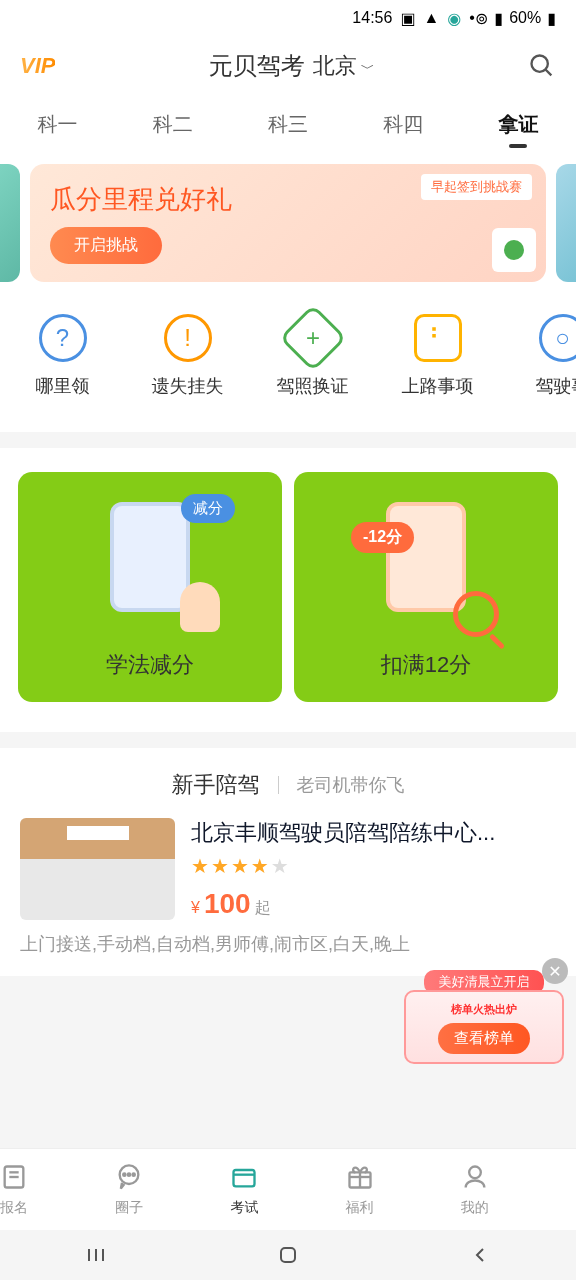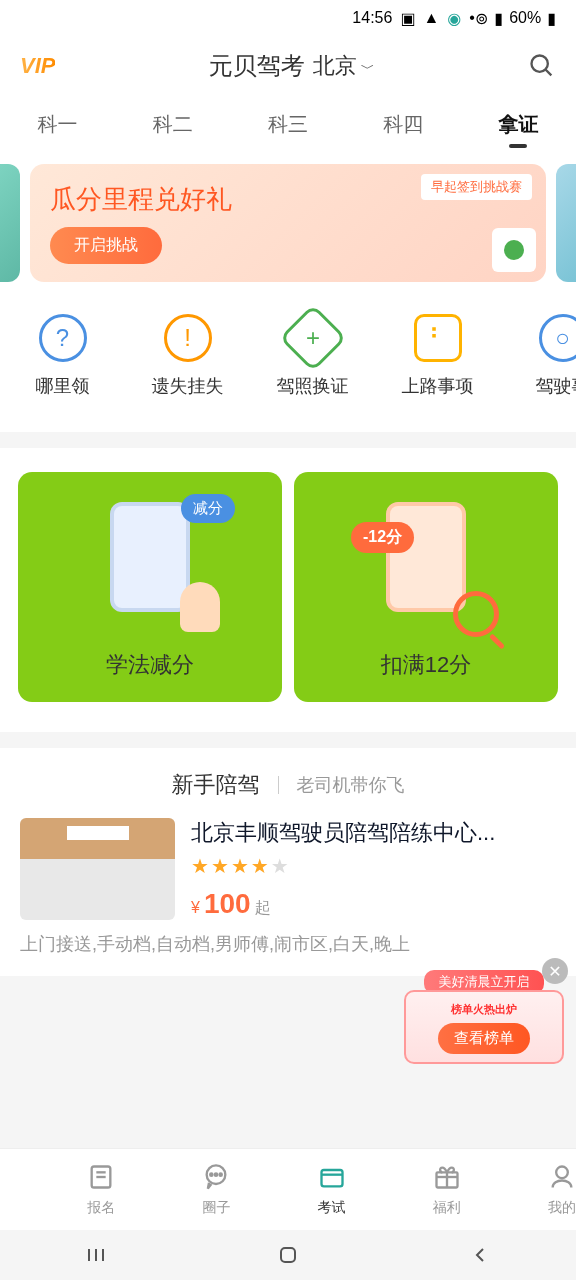--- a/index.html
+++ b/index.html
@@ -69,21 +69,21 @@
 .price-suffix{font-size:16px;color:#999;}
 .listing-tags{margin-top:12px;font-size:18px;color:#999;}
 .float-badge{position:absolute;right:12px;bottom:170px;width:160px;height:140px;z-index:10;}
 .float-ribbon{background:linear-gradient(90deg,#ff7a7a,#ff5252);color:#fff;font-size:13px;padding:3px 12px;border-radius:10px;text-align:center;width:120px;margin:0 auto;}
 .float-box{background:linear-gradient(180deg,#fff0f0,#ffe0e0);border-radius:10px;padding:10px 8px 8px;margin-top:-4px;text-align:center;border:2px solid #ff9999;}
 .float-line1{color:#ff3333;font-size:17px;font-weight:bold;}
 .float-line2{color:#ff3333;font-size:11px;font-weight:bold;}
 .float-btn{background:linear-gradient(90deg,#ff7043,#ff5722);color:#fff;font-size:15px;padding:6px 16px;border-radius:16px;margin-top:6px;display:inline-block;}
 .float-close{position:absolute;top:-12px;right:-4px;width:26px;height:26px;background:#bbb;border-radius:50%;color:#fff;display:flex;align-items:center;justify-content:center;font-size:16px;}
 .bottom-nav{position:absolute;bottom:50px;left:0;right:0;height:82px;background:#fff;display:flex;border-top:1px solid #eee;}
-.nav-item{flex:1;display:flex;flex-direction:column;align-items:flex-end;justify-content:center;gap:8px;}
+.nav-item{flex:1;display:flex;flex-direction:column;align-items:flex-start;justify-content:center;gap:8px;}
 .nav-icon{width:28px;height:28px;color:#999;}
 .nav-item.active .nav-icon{color:#26a69a;}
 .nav-label{font-size:14px;color:#999;}
 .nav-item.active .nav-label{color:#333;font-weight:500;}
 .sys-nav{position:absolute;bottom:0;left:0;right:0;height:50px;background:#f5f5f5;display:flex;align-items:center;justify-content:space-around;}
 .sys-btn{width:24px;height:24px;color:#555;}
 </style>
 </head>
 <body>
 

